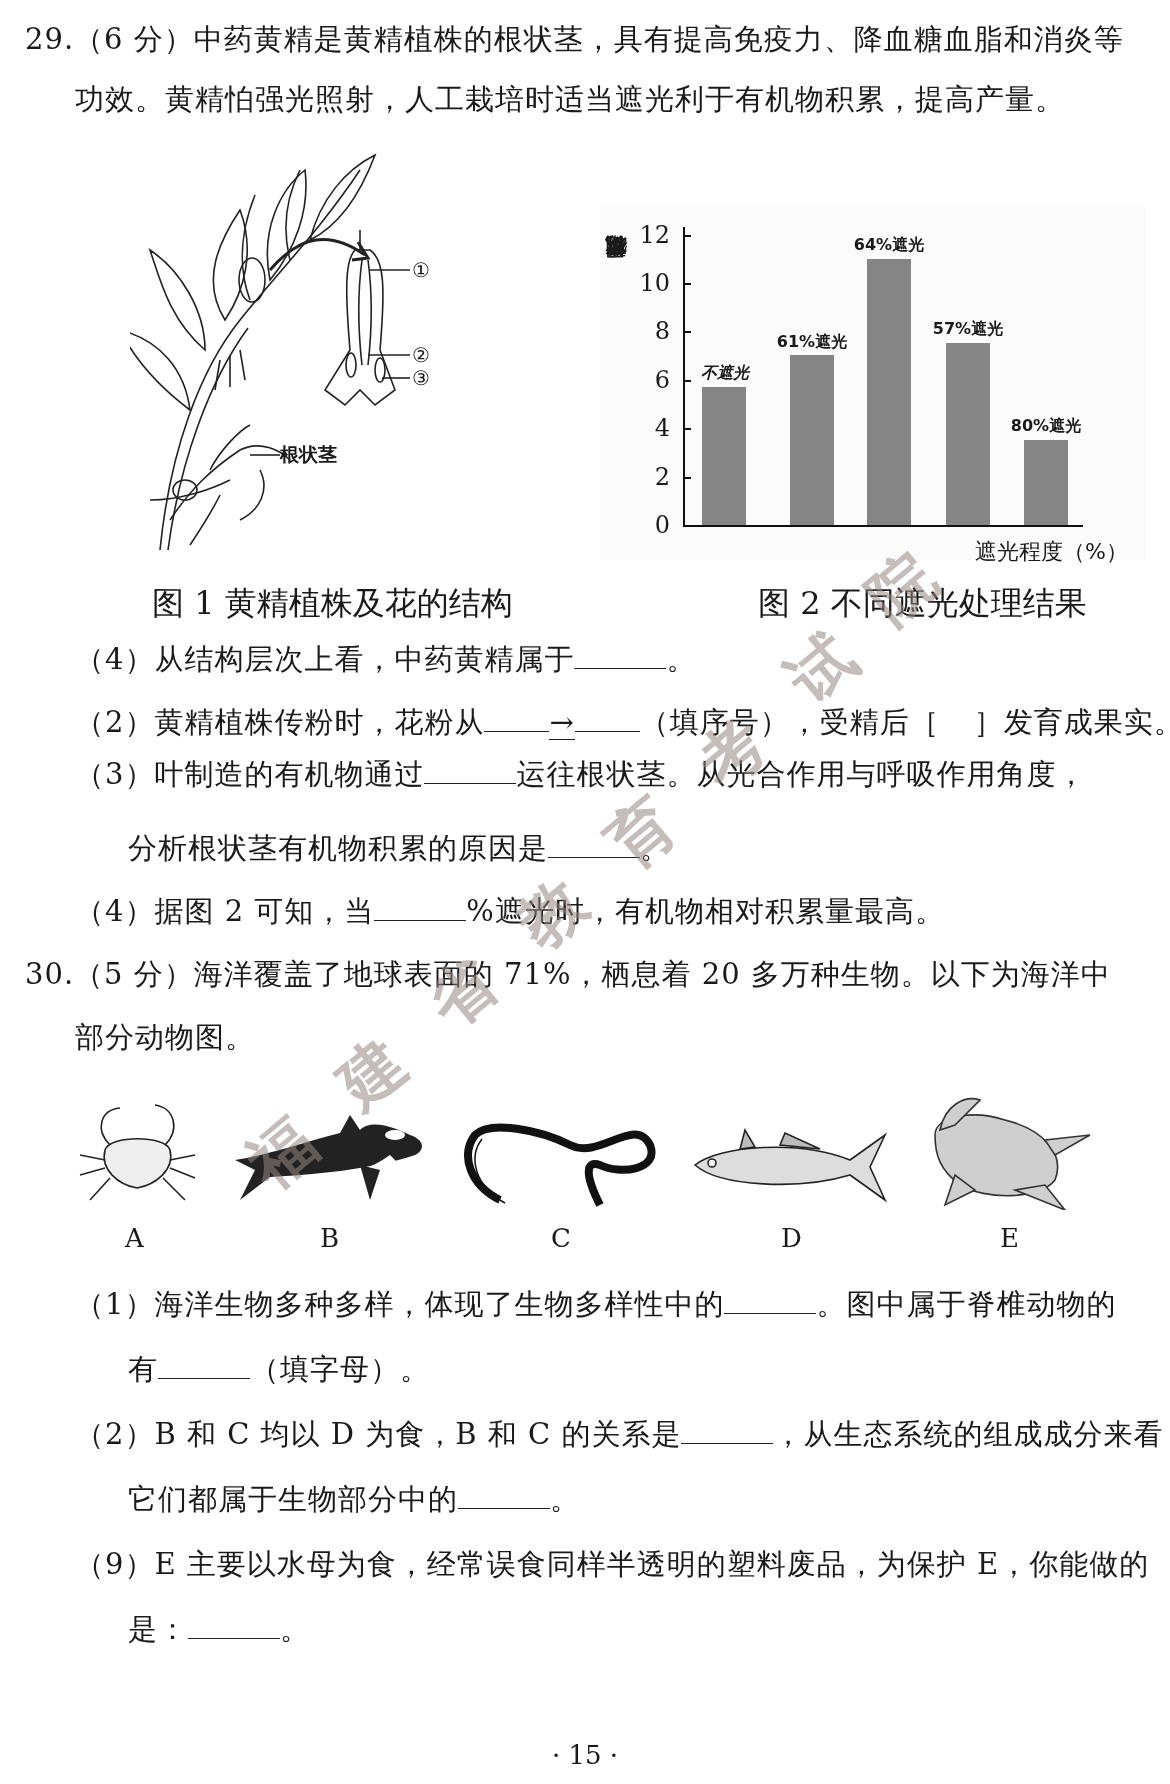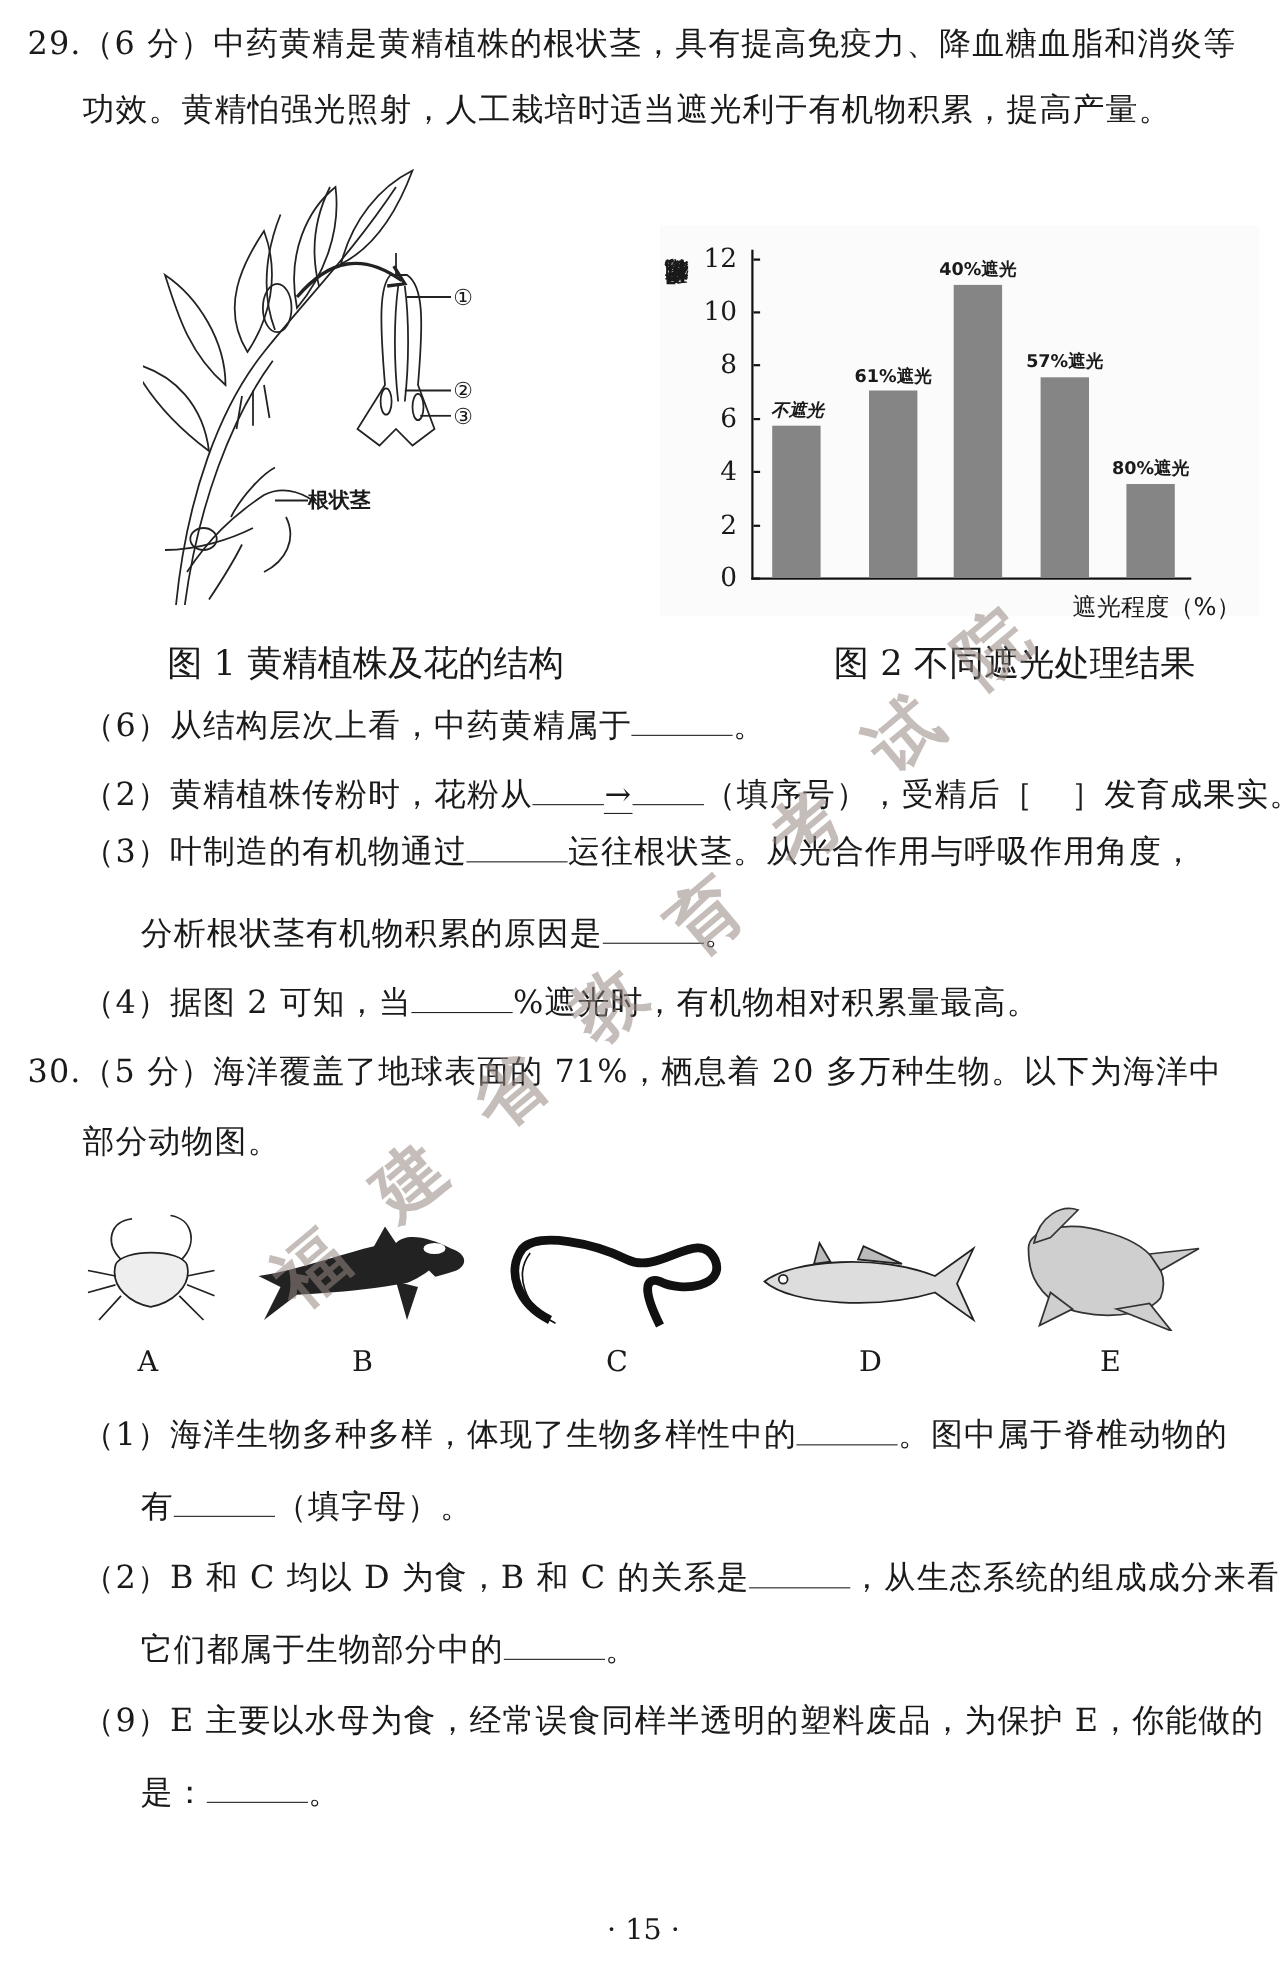--- a/index.html
+++ b/index.html
@@ -92,34 +92,34 @@
   <div class="tick-lbl" style="top:66px">10</div>
   <div class="tick-lbl" style="top:18px">12</div>
 
   <div class="bar" style="left:102px; top:182px; height:138px;"></div>
   <div class="bar-lbl" style="left:80px; top:158px;font-style:italic;">不遮光</div>
 
   <div class="bar" style="left:190px; top:150px; height:170px;"></div>
   <div class="bar-lbl" style="left:167px; top:127px;">61%遮光</div>
 
   <div class="bar" style="left:267px; top:54px; height:266px;"></div>
-  <div class="bar-lbl" style="left:244px; top:30px;">40%遮光</div>
+  <div class="bar-lbl" style="left:244px; top:30px;">64%遮光</div>
 
   <div class="bar" style="left:346px; top:138px; height:182px;"></div>
   <div class="bar-lbl" style="left:323px; top:114px;">57%遮光</div>
 
   <div class="bar" style="left:424px; top:235px; height:85px;"></div>
   <div class="bar-lbl" style="left:401px; top:211px;">80%遮光</div>
 
   <div class="xlabel">遮光程度（%）</div>
 </div>
 <div class="cap" style="left:758px; top:582px;">图 2 不同遮光处理结果</div>
 
 <div class="line" style="left:75px; top:640px;">
-  <span>（6）从结构层次上看，中药黄精属于</span><span class="blank" style="width:92px;"></span><span>。</span>
+  <span>（4）从结构层次上看，中药黄精属于</span><span class="blank" style="width:92px;"></span><span>。</span>
 </div>
 <div class="line" style="left:75px; top:703px;">
   <span>（2）黄精植株传粉时，花粉从</span><span class="blank" style="width:65px;"></span><span style="border-bottom:1.5px solid #222;">→</span><span class="blank" style="width:65px;"></span><span>（填序号），受精后［</span><span class="blank" style="width:34px; border-bottom:none;"></span><span>］发育成果实。</span>
 </div>
 <div class="line" style="left:75px; top:755px;">
   <span>（3）叶制造的有机物通过</span><span class="blank" style="width:92px;"></span><span>运往根状茎。从光合作用与呼吸作用角度，</span>
 </div>
 <div class="line" style="left:128px; top:829px;">
   <span>分析根状茎有机物积累的原因是</span><span class="blank" style="width:92px;"></span><span>。</span>
 </div>

